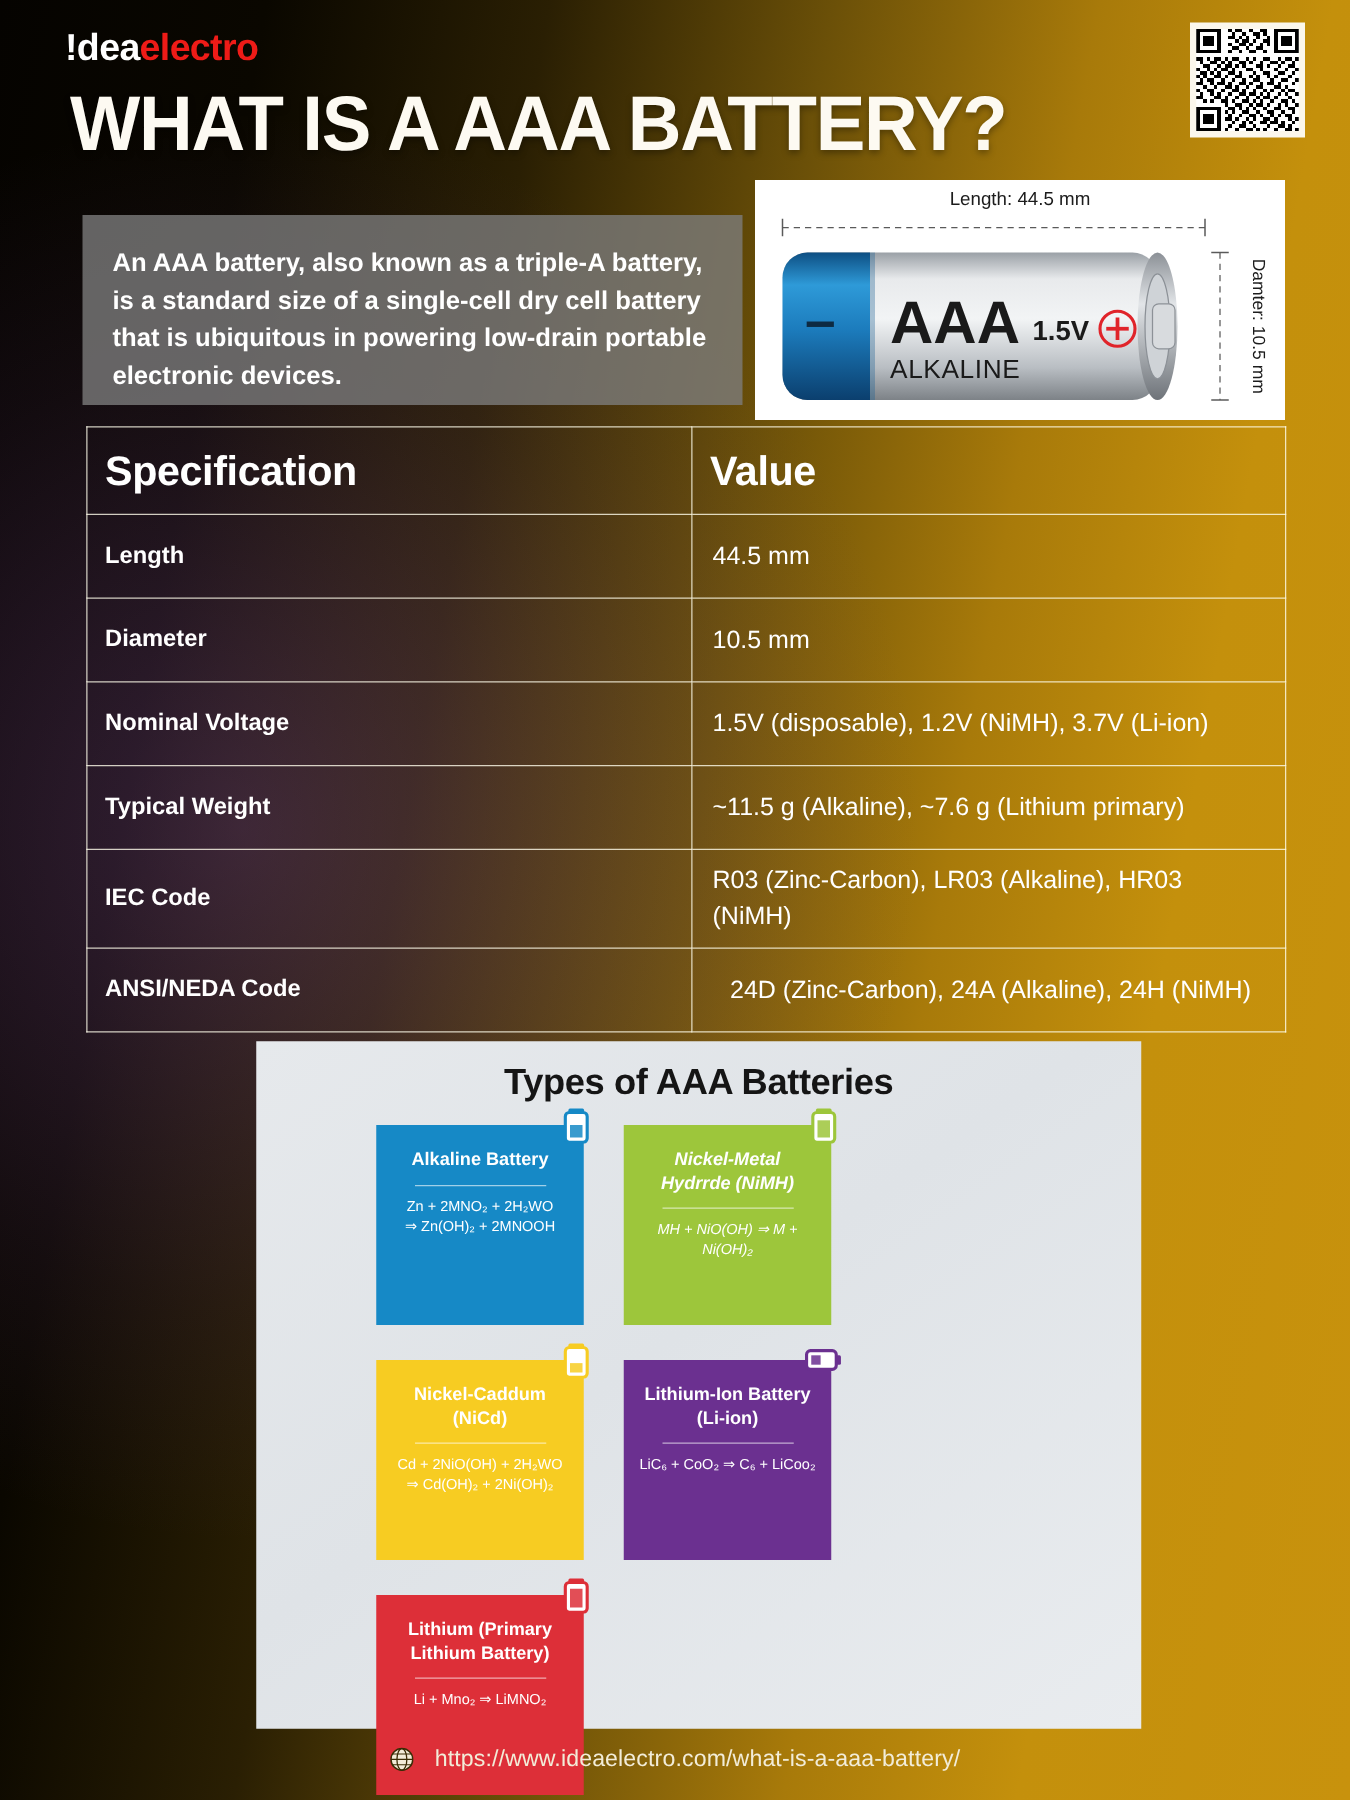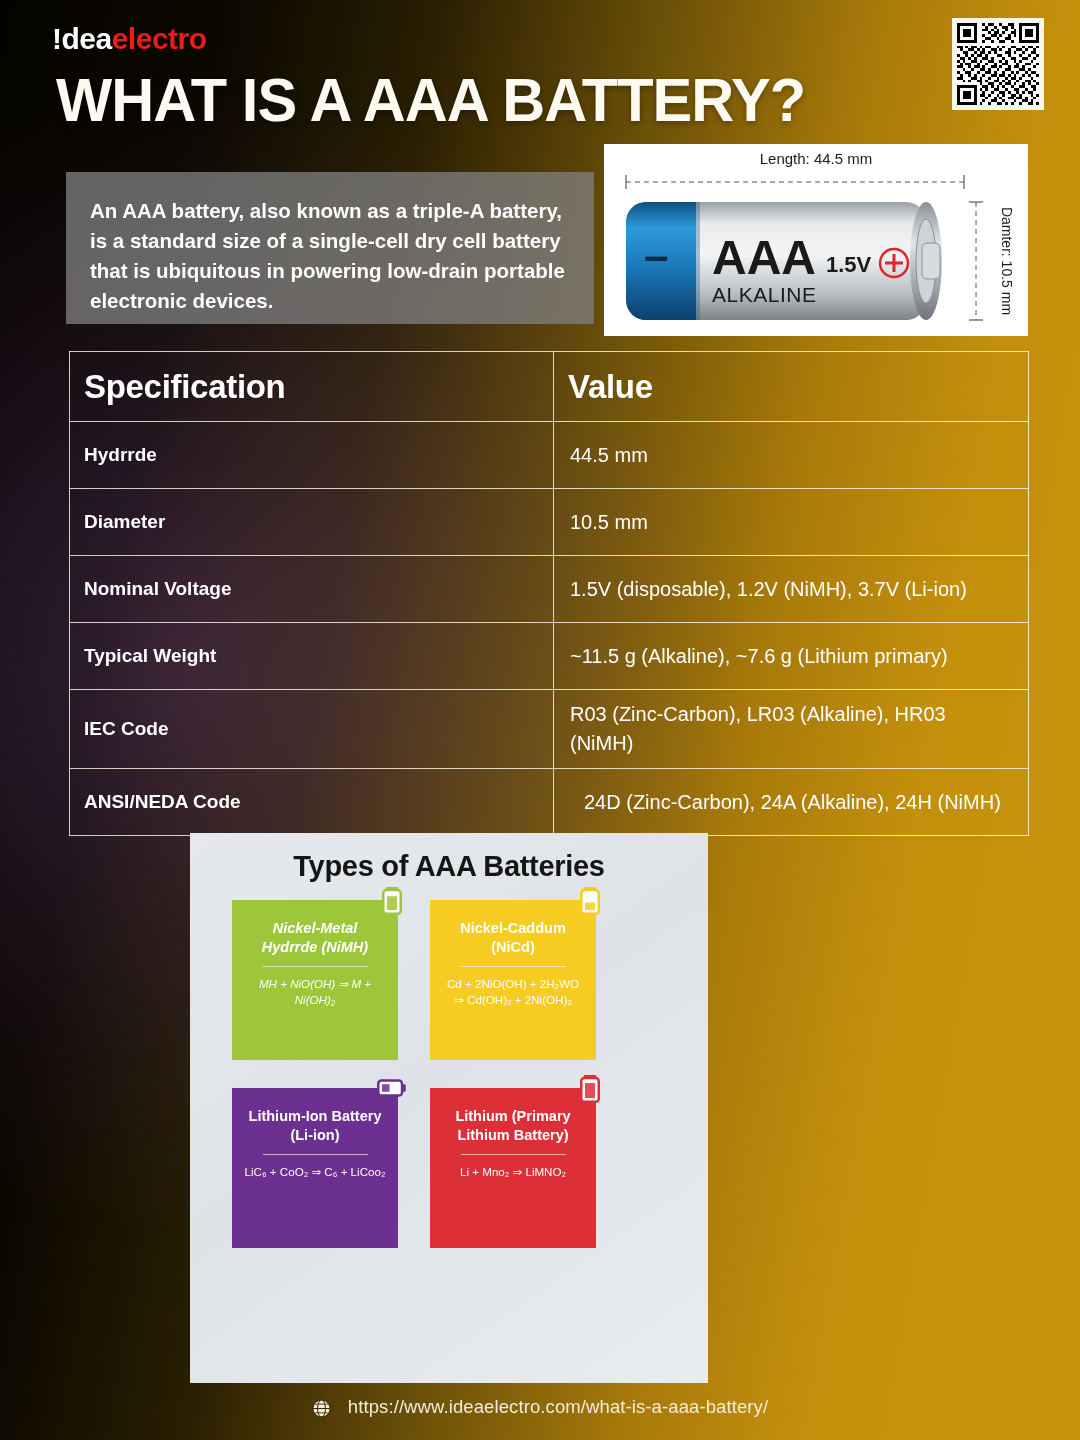--- a/index.html
+++ b/index.html
@@ -75,21 +75,21 @@
     position: absolute;
     left: 604px; top: 144px;
     width: 424px; height: 192px;
     background: #ffffff;
   }
   .battery-card svg { display:block; width: 100%; height: 100%; }
 
   
   .spec-table {
     position: absolute;
-    left: 69px; top: 351px;
+    left: 69px; top: 341px;
     width: 960px;
     border: 1px solid rgba(255,252,235,0.85);
     border-collapse: collapse;
   }
   .spec-table td, .spec-table th {
     border: 1px solid rgba(255,252,235,0.8);
     text-align: left;
     vertical-align: middle;
     color: #ffffff;
     padding: 0 14px;
@@ -111,22 +111,22 @@
     font-weight: normal;
     line-height: 1.45;
     padding: 10px 16px;
   }
   .spec-table tr.tall td { height: 69px; }
   .spec-table td.v.indent { padding-left: 30px; }
 
   
   .types-panel {
     position: absolute;
-    left: 190px; top: 833px;
-    width: 518px; height: 550px;
+    left: 205px; top: 833px;
+    width: 708px; height: 550px;
     background: linear-gradient(145deg,#e6e9ec 0%, #dfe3e7 45%, #e9ecef 100%);
   }
   .types-title {
     text-align: center;
     margin-top: 17px;
     font-size: 29px;
     font-weight: bold;
     color: #151515;
     letter-spacing: -0.3px;
   }
@@ -169,21 +169,21 @@
     right: -9px; top: -15px;
     width: 30px; height: 30px;
   }
   .bcard .chip svg { width: 100%; height: 100%; display:block; }
 
   
   .footer {
     position: absolute;
     left: 0; right: 0; bottom: 22px;
     display: flex;
-    align-items: flex-end;
+    align-items: center;
     justify-content: center;
     gap: 17px;
   }
   .footer .globe { width: 19px; height: 19px; display:block; }
   .footer .url {
     color: #f2ecd8;
     font-size: 18.5px;
     letter-spacing: 0.1px;
   }
 </style>
@@ -491,21 +491,21 @@
 
   <table class="spec-table">
     <thead>
       <tr>
         <th>Specification</th>
         <th>Value</th>
       </tr>
     </thead>
     <tbody>
       <tr>
-        <td class="k">Hydrrde</td>
+        <td class="k">Length</td>
         <td class="v">44.5 mm</td>
       </tr>
       <tr>
         <td class="k">Diameter</td>
         <td class="v">10.5 mm</td>
       </tr>
       <tr>
         <td class="k">Nominal Voltage</td>
         <td class="v">1.5V (disposable), 1.2V (NiMH), 3.7V (Li-ion)</td>
       </tr>
@@ -521,20 +521,33 @@
         <td class="k">ANSI/NEDA Code</td>
         <td class="v indent">24D (Zinc-Carbon), 24A (Alkaline), 24H (NiMH)</td>
       </tr>
     </tbody>
   </table>
 
   <div class="types-panel">
     <div class="types-title">Types of AAA Batteries</div>
     <div class="card-grid">
 
+      <div class="bcard" id="c0" style="background: rgb(22, 137, 198);">
+        <span class="chip" style="color: rgb(22, 137, 198);">
+          <svg viewBox="0 0 24 24">
+              <rect x="7" y="1.5" width="10" height="3" rx="1" fill="currentColor"></rect>
+              <rect x="5" y="4" width="14" height="19" rx="2.5" fill="#fff" stroke="currentColor" stroke-width="2"></rect>
+              <rect x="8" y="12" width="8" height="8" fill="currentColor" opacity="0.85"></rect>
+            </svg>
+        </span>
+        <div class="bname">Alkaline Battery</div>
+        <div class="rule"></div>
+        <div class="formula">Zn + 2MNO₂ + 2H₂WO
+⇒ Zn(OH)₂ + 2MNOOH</div>
+      </div>
 
       <div class="bcard" id="c1" style="background: rgb(157, 198, 59); font-style: italic;">
         <span class="chip" style="color: rgb(157, 198, 59);">
           <svg viewBox="0 0 24 24">
               <rect x="7" y="1.5" width="10" height="3" rx="1" fill="currentColor"></rect>
               <rect x="5" y="4" width="14" height="19" rx="2.5" fill="#fff" stroke="currentColor" stroke-width="2"></rect>
               <rect x="8" y="9" width="8" height="11" fill="currentColor" opacity="0.85"></rect>
             </svg>
         </span>
         <div class="bname">Nickel-Metal Hydrrde (NiMH)</div>

